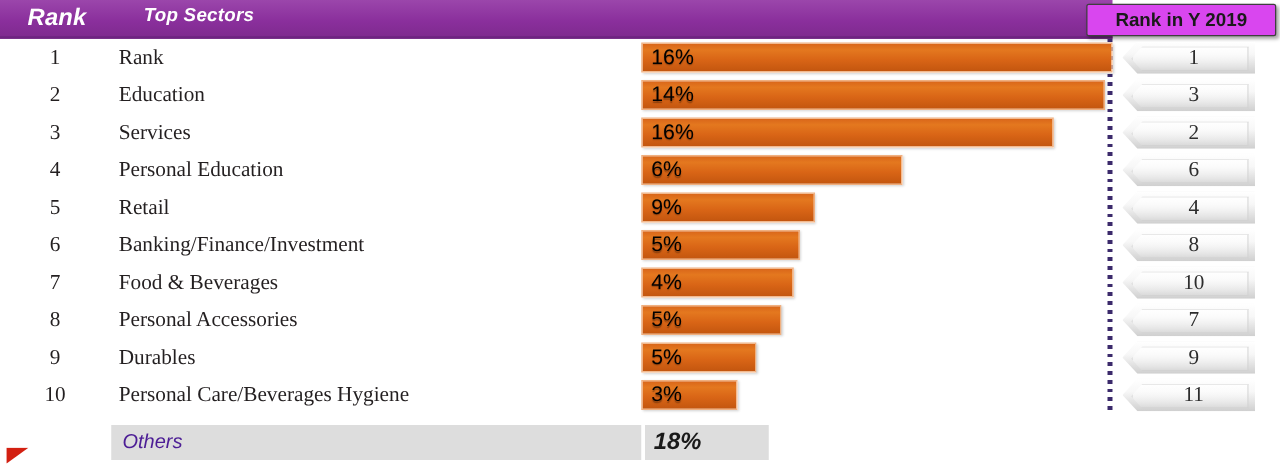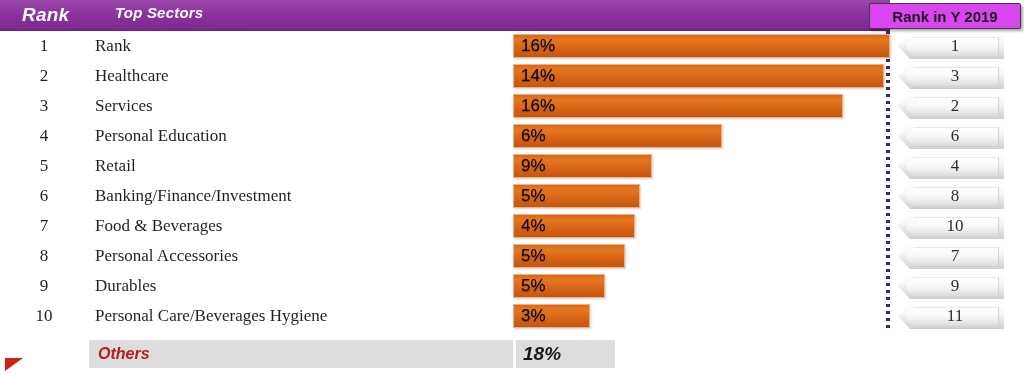--- a/index.html
+++ b/index.html
@@ -214,24 +214,24 @@
     width: 99px;
     height: 28px;
     background: #dddddd;
   }
   .others-label {
     position: absolute;
     left: 98px;
     top: 0;
     line-height: 28px;
     font-family: "Liberation Sans", "DejaVu Sans", sans-serif;
-    font-weight: bold;
+    font-weight: normal;
     font-style: italic;
     font-size: 16px;
-    color: #b91c1c;
+    color: #4c1d95;
   }
   .others-value {
     position: absolute;
     left: 523px;
     top: 0;
     line-height: 28px;
     font-family: "Liberation Sans", "DejaVu Sans", sans-serif;
     font-weight: bold;
     font-style: italic;
     font-size: 19px;
@@ -271,21 +271,21 @@
       <div class="bar" style="width:377px"></div>
       <div class="bar-label">16%</div>
       <div class="badge">
         <div class="chev"></div>
         <div class="chev-inner"></div>
         <div class="badge-num">1</div>
       </div>
     </div>
     <div class="row">
       <div class="rank-num">2</div>
-      <div class="sector-name">Healthcare</div>
+      <div class="sector-name">Education</div>
       <div class="bar" style="width:371px"></div>
       <div class="bar-label">14%</div>
       <div class="badge">
         <div class="chev"></div>
         <div class="chev-inner"></div>
         <div class="badge-num">3</div>
       </div>
     </div>
     <div class="row">
       <div class="rank-num">3</div>

